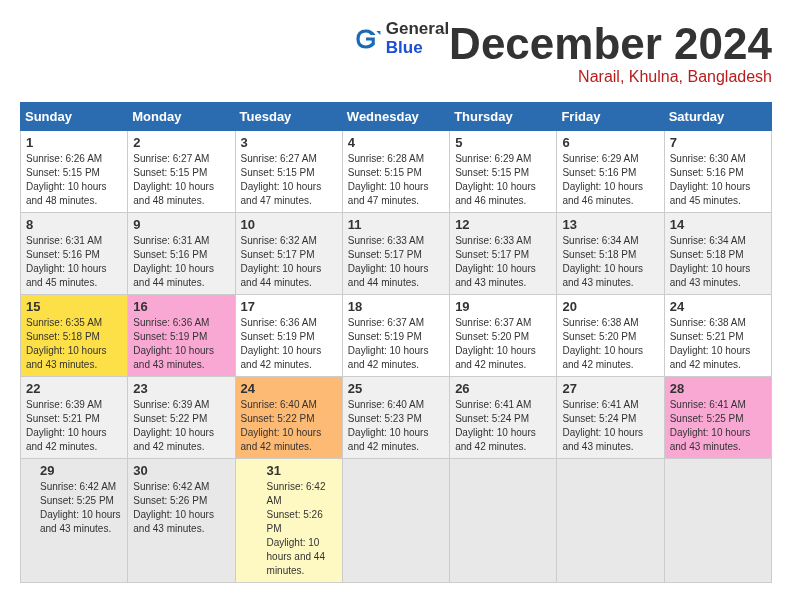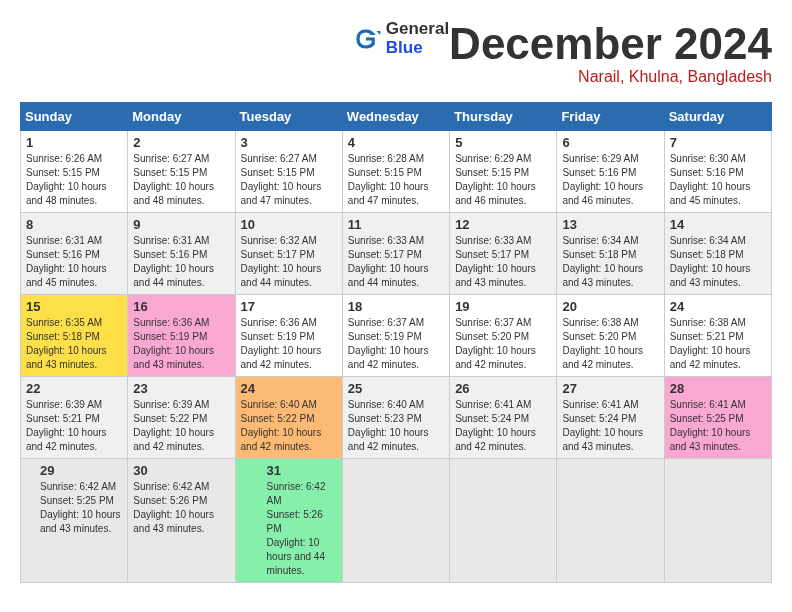--- a/index.html
+++ b/index.html
@@ -243,21 +243,21 @@
         </tr>
         <tr>
           <td style="background: rgb(232, 232, 232); min-height: 80px; height: 80px; padding-left: 19px;">
             <span class="day-num">29</span>
             <div class="day-info">Sunrise: 6:42 AM<br>Sunset: 5:25 PM<br>Daylight: 10 hours and 43 minutes.</div>
           </td>
           <td style="background: rgb(232, 232, 232); min-height: 80px; height: 80px;">
             <span class="day-num">30</span>
             <div class="day-info">Sunrise: 6:42 AM<br>Sunset: 5:26 PM<br>Daylight: 10 hours and 43 minutes.</div>
           </td>
-          <td style="background: #86efac; min-height: 80px; height: 80px; padding-left: 31px;">
+          <td style="background: #fef9c3; min-height: 80px; height: 80px; padding-left: 31px;">
             <span class="day-num">31</span>
             <div class="day-info">Sunrise: 6:42 AM<br>Sunset: 5:26 PM<br>Daylight: 10 hours and 44 minutes.</div>
           </td>
           <td style="background: rgb(232, 232, 232); min-height: 80px; height: 80px;"></td>
           <td style="background: rgb(232, 232, 232); min-height: 80px; height: 80px;"></td>
           <td style="background: rgb(232, 232, 232); min-height: 80px; height: 80px;"></td>
           <td style="background: rgb(232, 232, 232); min-height: 80px; height: 80px;"></td>
         </tr>
       </tbody>
   </table>

